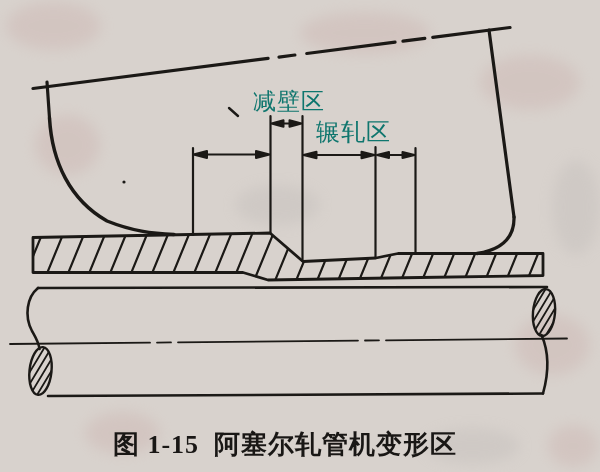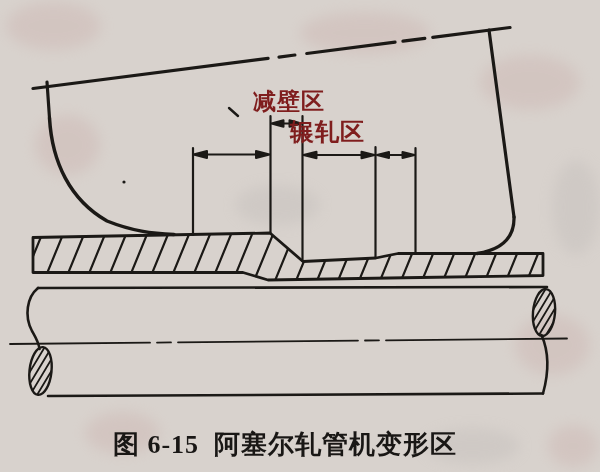--- a/index.html
+++ b/index.html
@@ -10,29 +10,29 @@
     overflow:hidden;
     font-family:"Liberation Serif","DejaVu Serif",serif;
   }
   
   .blob{position:absolute;border-radius:50%;filter:blur(7px);pointer-events:none;}
   .pink{background:#c6a5a2;opacity:.28;}
   .gray{background:#b5b0ae;opacity:.25;}
   #drawing{position:absolute;left:0;top:0;}
   .zone-label{
     position:absolute;
-    color:#7f1d1d;
-    font-weight:bold;
+    color:#0f766e;
+    font-weight:normal;
     white-space:pre;
     letter-spacing:1px;
     line-height:1;
   }
   #label-wall-reduction{left:253px;top:90px;font-size:23px;}
   #label-diameter-reduction{left:196px;top:126px;font-size:23px;}
-  #label-rolling-zone{left:290px;top:120px;font-size:24px;}
+  #label-rolling-zone{left:316px;top:120px;font-size:24px;}
   #label-rounding{left:380px;top:121px;font-size:23px;}
   #caption{
     position:absolute;left:85px;top:431px;width:400px;
     text-align:center;font-size:26px;font-weight:bold;
     color:#191715;white-space:pre;letter-spacing:1px;line-height:1.1;
   }
 </style>
 </head>
 <body>
 
@@ -175,14 +175,14 @@
       <polygon points="414.5,155 402.5,152 402.5,158"></polygon>
     </g>
 
     <path stroke-width="2.4" d="M229,108 L238,116"></path>
     <circle cx="124" cy="182" r="1.6" fill="#1b1916" stroke="none"></circle>
   </svg>
 
   <div class="zone-label" id="label-wall-reduction">减壁区</div>
   <div class="zone-label" id="label-rolling-zone">辗轧区</div>
 
-  <div id="caption">图 6-15  阿塞尔轧管机变形区</div>
+  <div id="caption">图 1-15  阿塞尔轧管机变形区</div>
 </div>
 
 </body></html>

